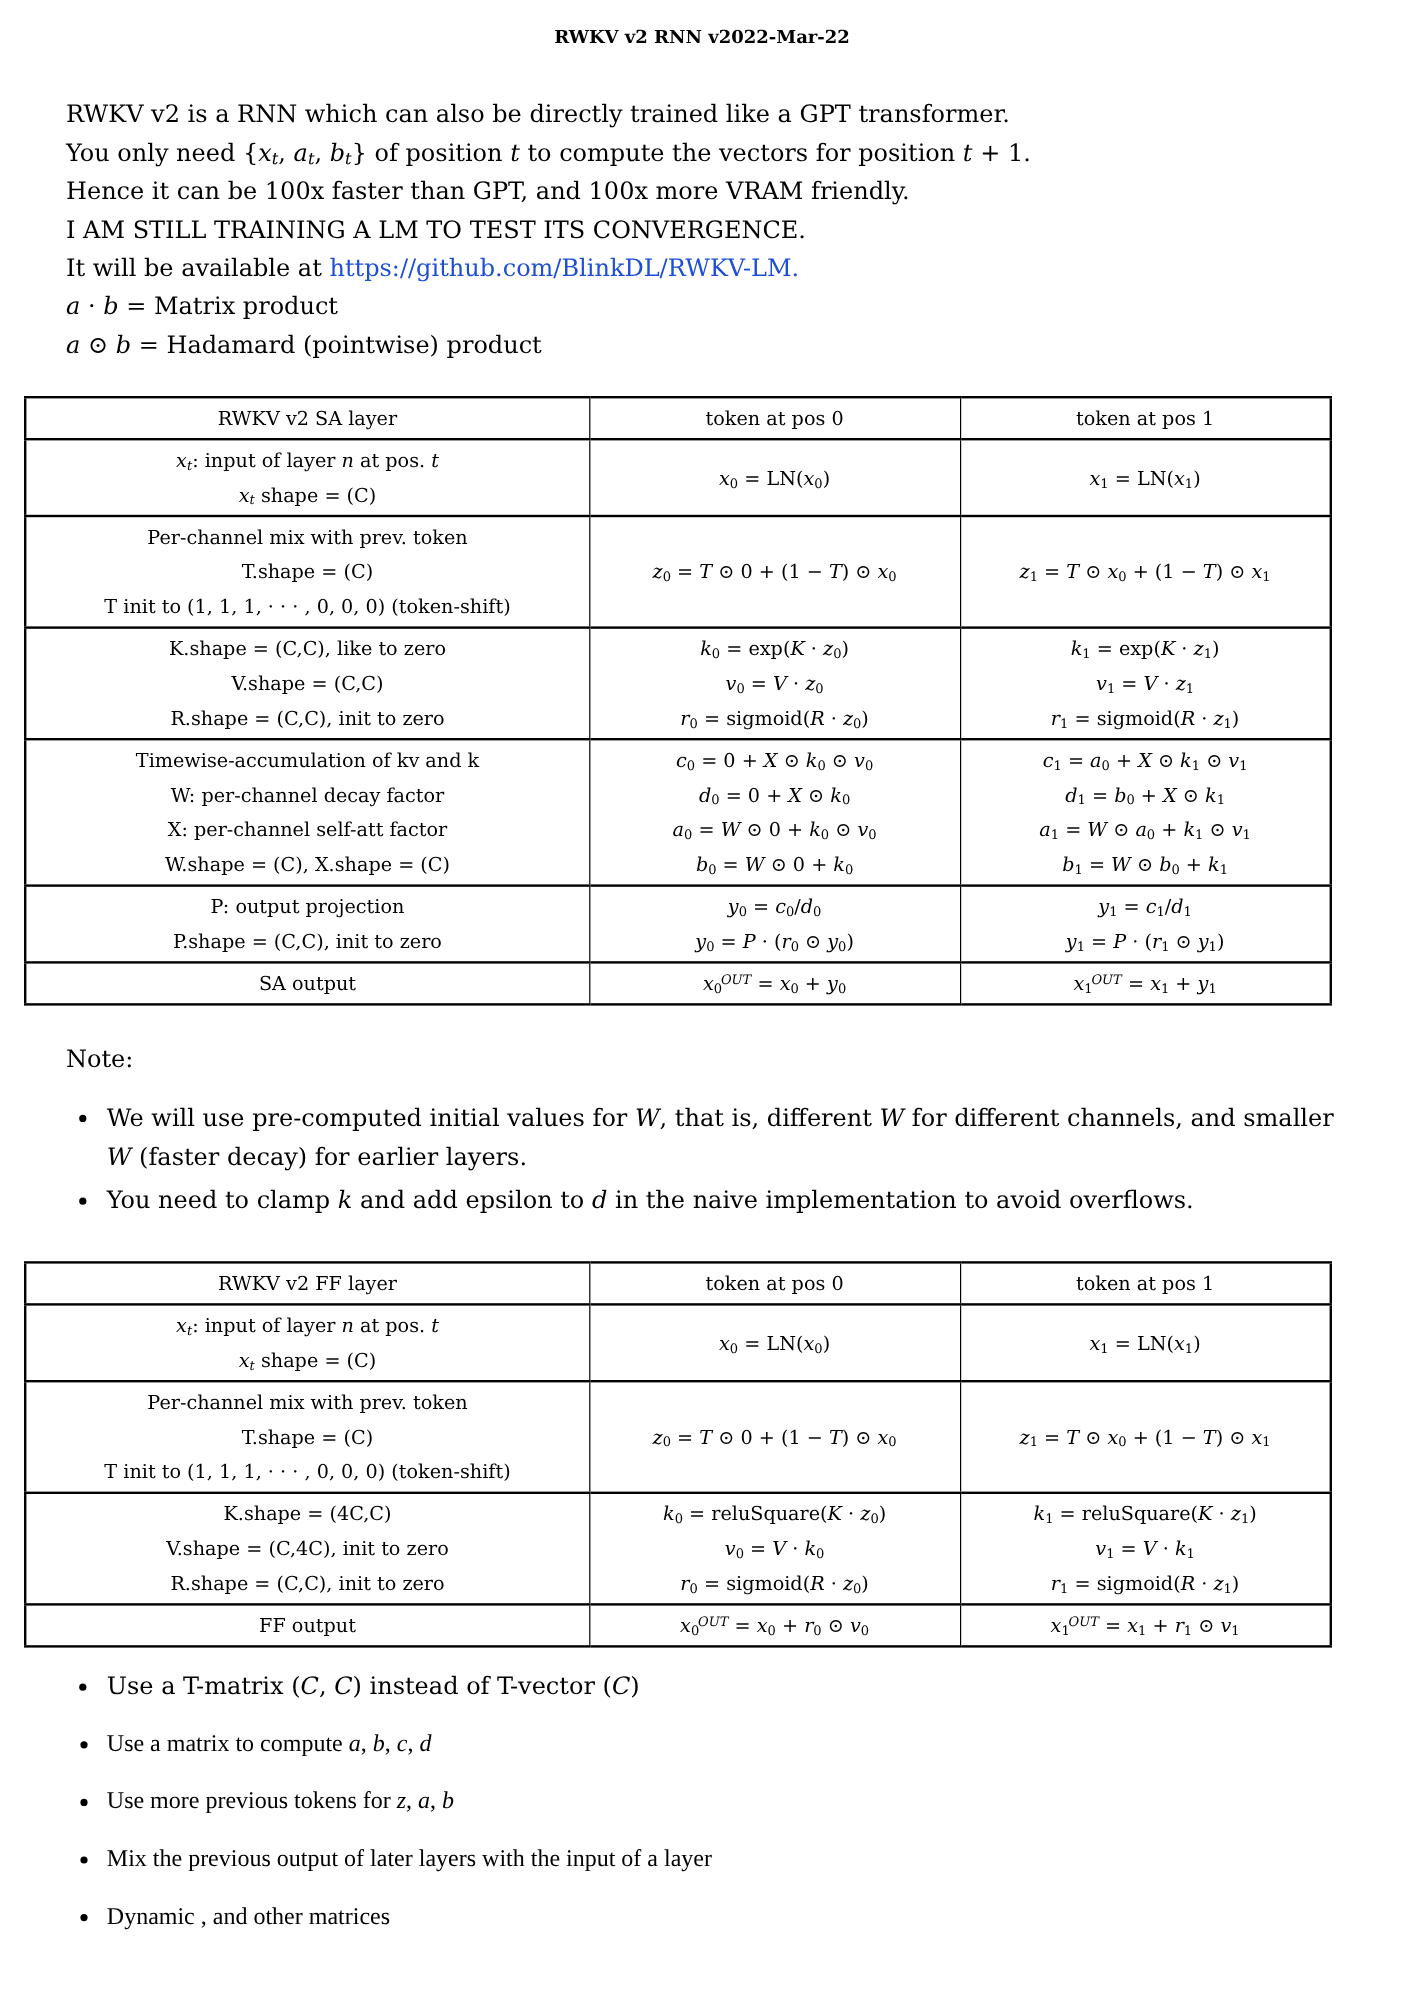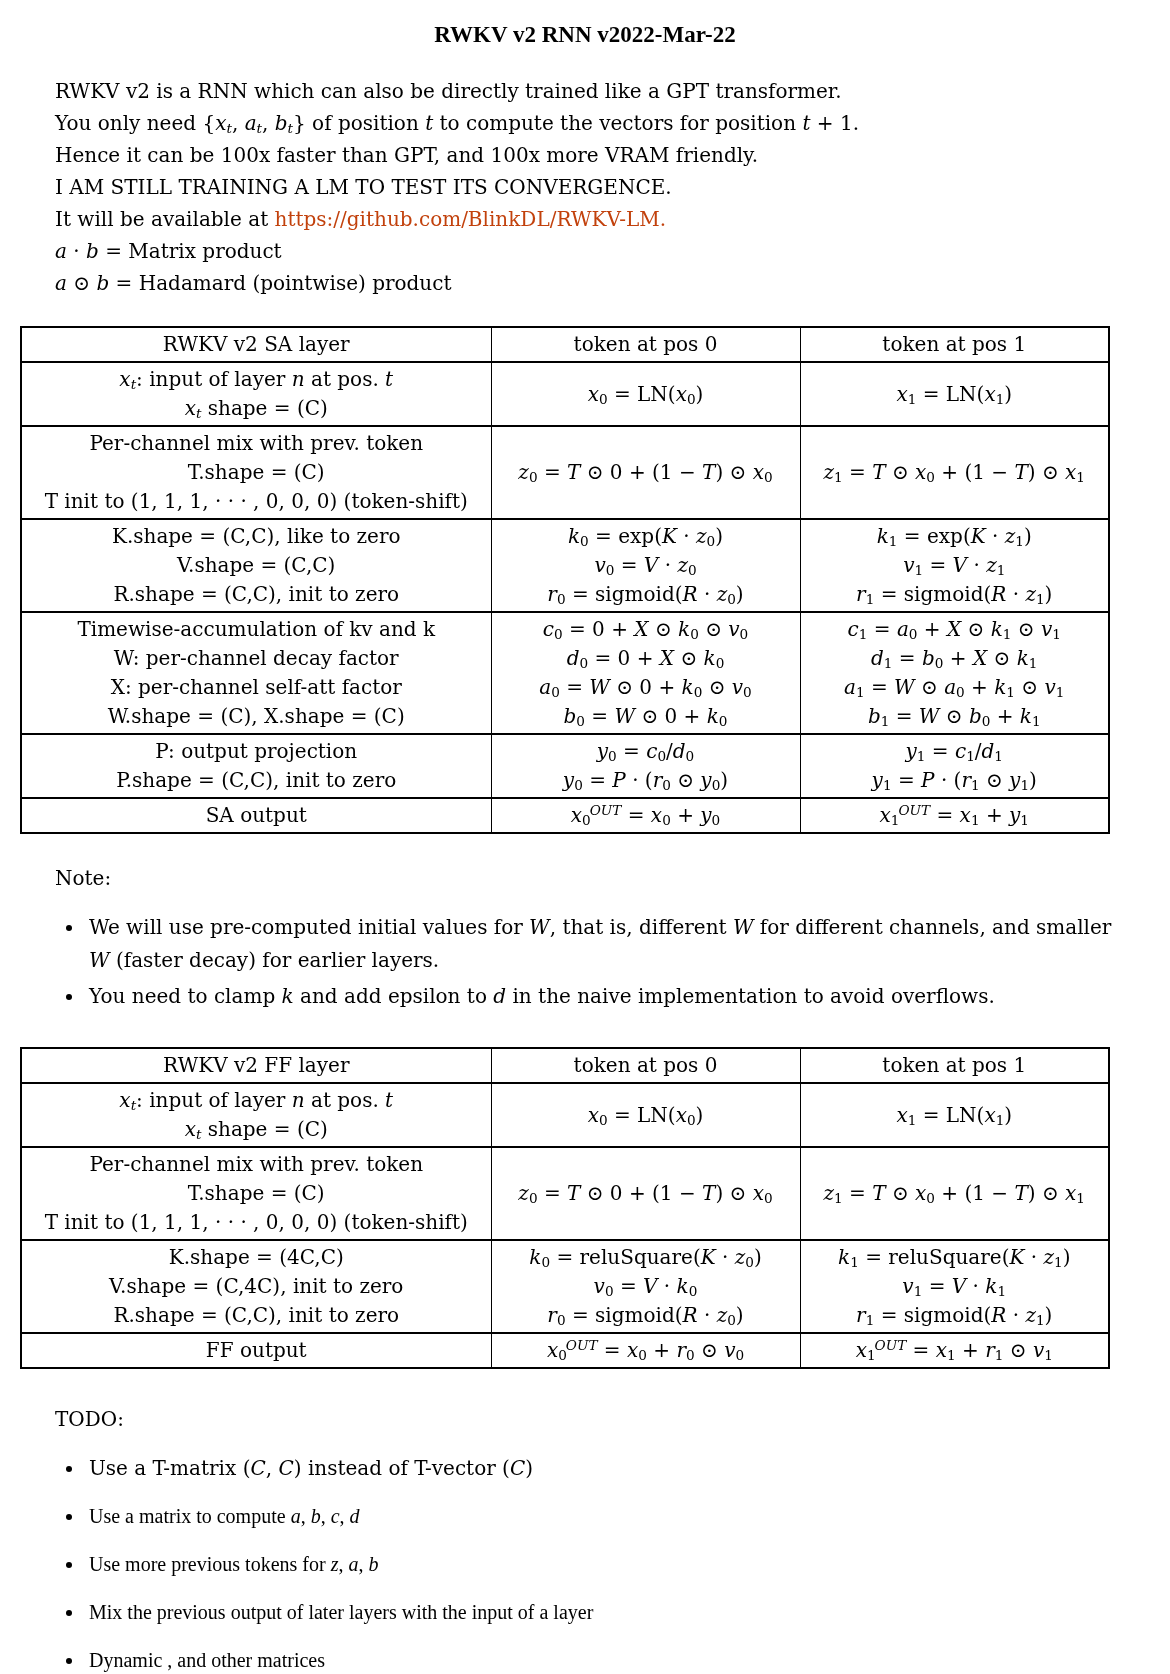--- a/index.html
+++ b/index.html
@@ -5,42 +5,41 @@
   * { box-sizing: border-box; }
   html, body { margin: 0; padding: 0; background: #fff; }
   body {
     width: 1170px; height: 1674px; overflow: hidden;
     color: #000;
     font-family: "DejaVu Serif", "Liberation Serif", "DejaVu Sans", serif;
     font-size: 20px;
   }
   .page { padding-top: 16px; }
   .title {
-    text-align: center; font-weight: bold; font-size: 23px;
-    margin: 6px 0 27px 0;
-    font-family: Liberation Serif, serif;
+    text-align: center; font-weight: bold; font-size: 15px;
+    margin: 6px 0 39px 0;
   }
   .intro { margin: 0 58px 0 55px; line-height: 32px; }
   .iline { white-space: nowrap; }
-  .url { color: #c2410c; text-decoration: none; }
+  .url { color: #1d4ed8; text-decoration: none; }
 
   table.ltx {
     border-collapse: collapse; table-layout: fixed;
     width: 1088px; margin: 27px 0 0 20px;
     border: 2px solid #000;
   }
   table.ltx col.c1 { width: 470px; }
   table.ltx col.c2 { width: 309px; }
   table.ltx col.c3 { width: 309px; }
   table.ltx th, table.ltx td {
     border: 1px solid #000;
     border-top-width: 2px; border-bottom-width: 2px;
     text-align: center; vertical-align: middle;
     padding: 2px 8px; font-weight: normal;
-    font-size: 20px; line-height: 29px;
+    font-size: 16px; line-height: 29px;
   }
   sub, sup { font-size: 68%; line-height: 0; }
   sub { vertical-align: -0.22em; }
   sup { vertical-align: 0.5em; }
   sub + sup { margin-left: -1px; }
 
   .sec-heading { margin: 28px 0 0 55px; line-height: 33px; }
   ul.bullets {
     margin: 16px 58px 0 55px; padding-left: 30px;
     list-style: disc outside; line-height: 33px;
@@ -239,21 +238,20 @@
         <td>
           <div><i>x</i><sub>0</sub><sup><i>OUT</i></sup> = <i>x</i><sub>0</sub> + <i>r</i><sub>0</sub> ⊙ <i>v</i><sub>0</sub></div>
         </td>
         <td>
           <div><i>x</i><sub>1</sub><sup><i>OUT</i></sup> = <i>x</i><sub>1</sub> + <i>r</i><sub>1</sub> ⊙ <i>v</i><sub>1</sub></div>
         </td>
       </tr>
     </tbody>
   </table>
 
-  <div class="sec-heading" style="margin-top:34px">TODO:</div>
   <ul class="bullets todo-list">
     <li>Use a T-matrix (<i>C</i>, <i>C</i>) instead of T-vector (<i>C</i>)</li>
     <li>Use a matrix to compute <i>a</i>, <i>b</i>, <i>c</i>, <i>d</i></li>
     <li>Use more previous tokens for <i>z</i>, <i>a</i>, <i>b</i></li>
     <li>Mix the previous output of later layers with the input of a layer</li>
     <li>Dynamic ,  and other matrices</li>
   </ul>
 
 </div>
 

